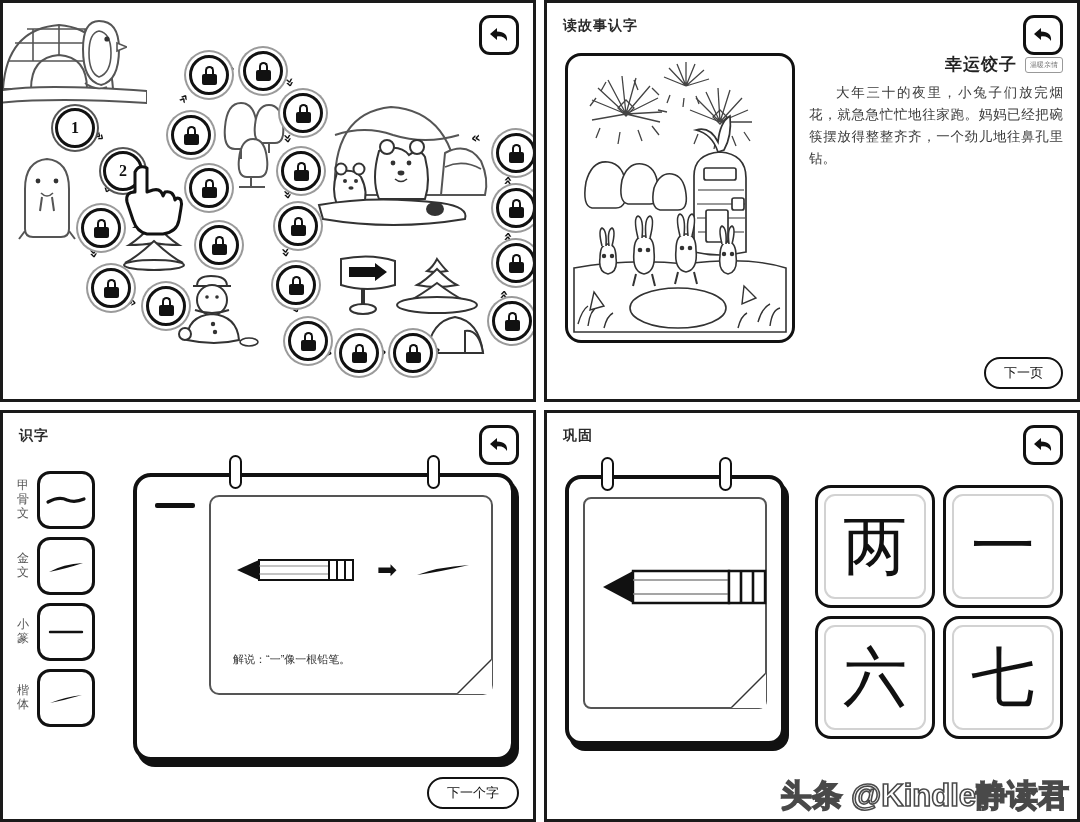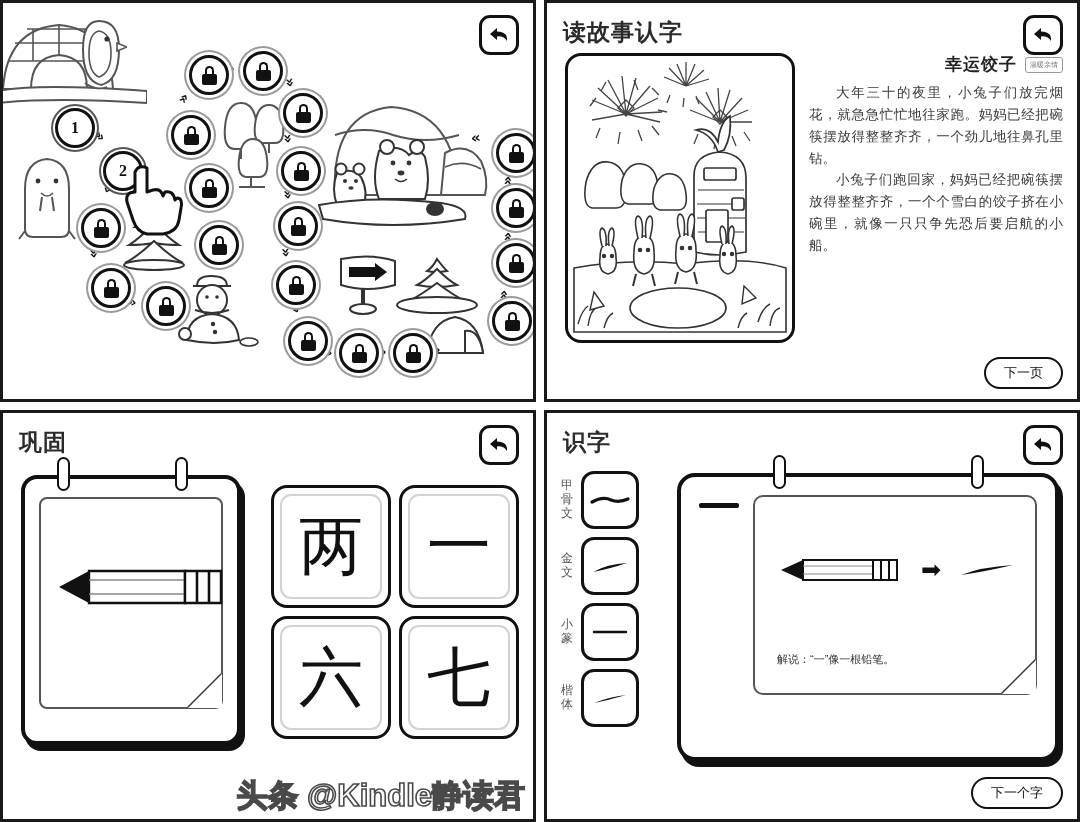--- a/index.html
+++ b/index.html
@@ -21,21 +21,21 @@
   }
   .panel {
     position: relative;
     border: 3px solid #1a1a1a;
     background: #ffffff;
     overflow: hidden;
   }
   .panel-title {
     position: absolute;
     top: 14px; left: 16px;
-    font-size: 23px;
+    font-size: 14px;
     font-weight: bold;
     color: #2b2b2b;
     letter-spacing: 1px;
   }
   .back-btn {
     position: absolute;
     top: 12px; right: 14px;
     width: 40px; height: 40px;
     border: 3px solid #111;
     border-radius: 11px;
@@ -607,67 +607,25 @@
         </svg>
       </div>
 
       <div class="story-text">
         <div class="story-head">
           <span class="story-title">幸运饺子</span>
           <span class="story-badge">温暖亲情</span>
         </div>
         <div class="story-body">
           <p>大年三十的夜里，小兔子们放完烟花，就急急忙忙地往家跑。妈妈已经把碗筷摆放得整整齐齐，一个劲儿地往鼻孔里钻。</p>
-          <p>小兔子们跑回家，妈妈已经把碗筷摆放得整整齐齐，一个个雪白的饺子挤在小碗里，就像一只只争先恐后要启航的小船。</p>
         </div>
       </div>
     </div>
 
     <div class="pill-btn">下一页</div>
-  </div>
-
-  <div class="panel">
-    <div class="panel-title">巩固</div>
-    <div class="back-btn">
-      <svg viewBox="0 0 24 24">
-          <path d="M10 5 L3 11 L10 17 L10 13.4 Q17 12.6 20 18 Q21 9 10 8.6 Z" fill="#111"></path>
-        </svg>
-    </div>
-
-    <div class="pad4">
-      <div class="ring" style="left:32px;"></div>
-      <div class="ring" style="left:150px;"></div>
-      <div class="pad4-inner">
-        <svg width="176" height="44" viewBox="0 0 176 44" style="position:absolute; left:14px; top:66px;">
-          <path d="M4 22 L34 6 L34 38 Z" fill="#111"></path>
-          <path d="M34 6 L130 6 L130 38 L34 38 Z" fill="#fff" stroke="#111" stroke-width="2.4"></path>
-          <path d="M34 15 H130 M34 29 H130" stroke="#888" stroke-width="1.4"></path>
-          <path d="M130 6 L166 6 L166 38 L130 38 Z" fill="#fff" stroke="#111" stroke-width="2.4"></path>
-          <path d="M142 6 V38 M154 6 V38" stroke="#111" stroke-width="2.6"></path>
-        </svg>
-        <div class="foldcorner"></div>
-      </div>
-    </div>
-
-    <div class="char-grid">
-      <div class="char-card">
-          <span>两</span>
-        </div>
-      <div class="char-card">
-          <span>一</span>
-        </div>
-      <div class="char-card">
-          <span>六</span>
-        </div>
-      <div class="char-card">
-          <span>七</span>
-        </div>
-    </div>
-
-    <div class="watermark">头条 @Kindle静读君</div>
   </div>
 
   <div class="panel">
     <div class="panel-title">识字</div>
     <div class="back-btn">
       <svg viewBox="0 0 24 24">
           <path d="M10 5 L3 11 L10 17 L10 13.4 Q17 12.6 20 18 Q21 9 10 8.6 Z" fill="#111"></path>
         </svg>
     </div>
 
@@ -725,13 +683,54 @@
           </svg>
         </div>
         <div class="caption">解说：“一”像一根铅笔。</div>
         <div class="foldcorner"></div>
       </div>
     </div>
 
     <div class="pill-btn">下一个字</div>
   </div>
 
+  <div class="panel">
+    <div class="panel-title">巩固</div>
+    <div class="back-btn">
+      <svg viewBox="0 0 24 24">
+          <path d="M10 5 L3 11 L10 17 L10 13.4 Q17 12.6 20 18 Q21 9 10 8.6 Z" fill="#111"></path>
+        </svg>
+    </div>
+
+    <div class="pad4">
+      <div class="ring" style="left:32px;"></div>
+      <div class="ring" style="left:150px;"></div>
+      <div class="pad4-inner">
+        <svg width="176" height="44" viewBox="0 0 176 44" style="position:absolute; left:14px; top:66px;">
+          <path d="M4 22 L34 6 L34 38 Z" fill="#111"></path>
+          <path d="M34 6 L130 6 L130 38 L34 38 Z" fill="#fff" stroke="#111" stroke-width="2.4"></path>
+          <path d="M34 15 H130 M34 29 H130" stroke="#888" stroke-width="1.4"></path>
+          <path d="M130 6 L166 6 L166 38 L130 38 Z" fill="#fff" stroke="#111" stroke-width="2.4"></path>
+          <path d="M142 6 V38 M154 6 V38" stroke="#111" stroke-width="2.6"></path>
+        </svg>
+        <div class="foldcorner"></div>
+      </div>
+    </div>
+
+    <div class="char-grid">
+      <div class="char-card">
+          <span>两</span>
+        </div>
+      <div class="char-card">
+          <span>一</span>
+        </div>
+      <div class="char-card">
+          <span>六</span>
+        </div>
+      <div class="char-card">
+          <span>七</span>
+        </div>
+    </div>
+
+    <div class="watermark">头条 @Kindle静读君</div>
+  </div>
+
 </div>
 
 </body></html>

